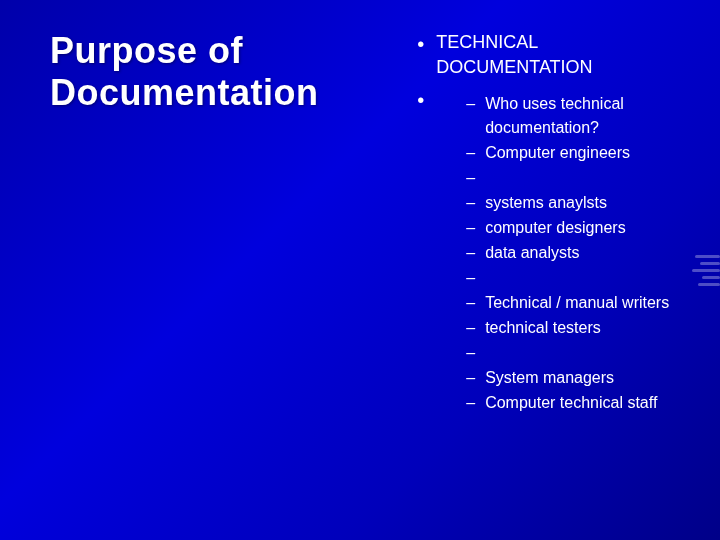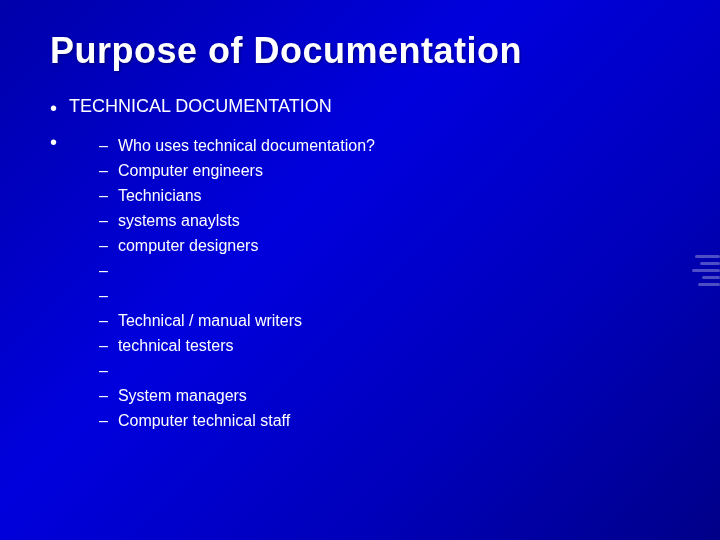--- a/index.html
+++ b/index.html
@@ -17,21 +17,21 @@
       color: white;
       overflow: hidden;
       position: relative;
     }
 
     .slide-container {
       width: 720px;
       height: 540px;
       padding: 30px 50px 30px 50px;
       display: flex;
-      flex-direction: column;
+      flex-direction: row;
     }
 
     .title {
       font-size: 36px;
       font-weight: bold;
       color: white;
       margin-bottom: 22px;
       text-shadow: 1px 1px 3px rgba(0,0,0,0.4);
       letter-spacing: 0.5px;
     }
@@ -126,35 +126,35 @@
             <span>Who uses technical documentation?</span>
           </div>
 
           <div class="sub-item">
             <span class="sub-dash">–</span>
             <span>Computer engineers</span>
           </div>
 
           <div class="sub-item">
             <span class="sub-dash">–</span>
-            <span>Technicians</span>
           </div>
 
           <div class="sub-item">
             <span class="sub-dash">–</span>
             <span>systems anaylsts</span>
           </div>
 
           <div class="sub-item">
             <span class="sub-dash">–</span>
             <span>computer designers</span>
           </div>
 
           <div class="sub-item">
             <span class="sub-dash">–</span>
+            <span>data analysts</span>
           </div>
 
           <div class="sub-item">
             <span class="sub-dash">–</span>
           </div>
 
           <div class="sub-item">
             <span class="sub-dash">–</span>
             <span>Technical / manual writers</span>
           </div>

